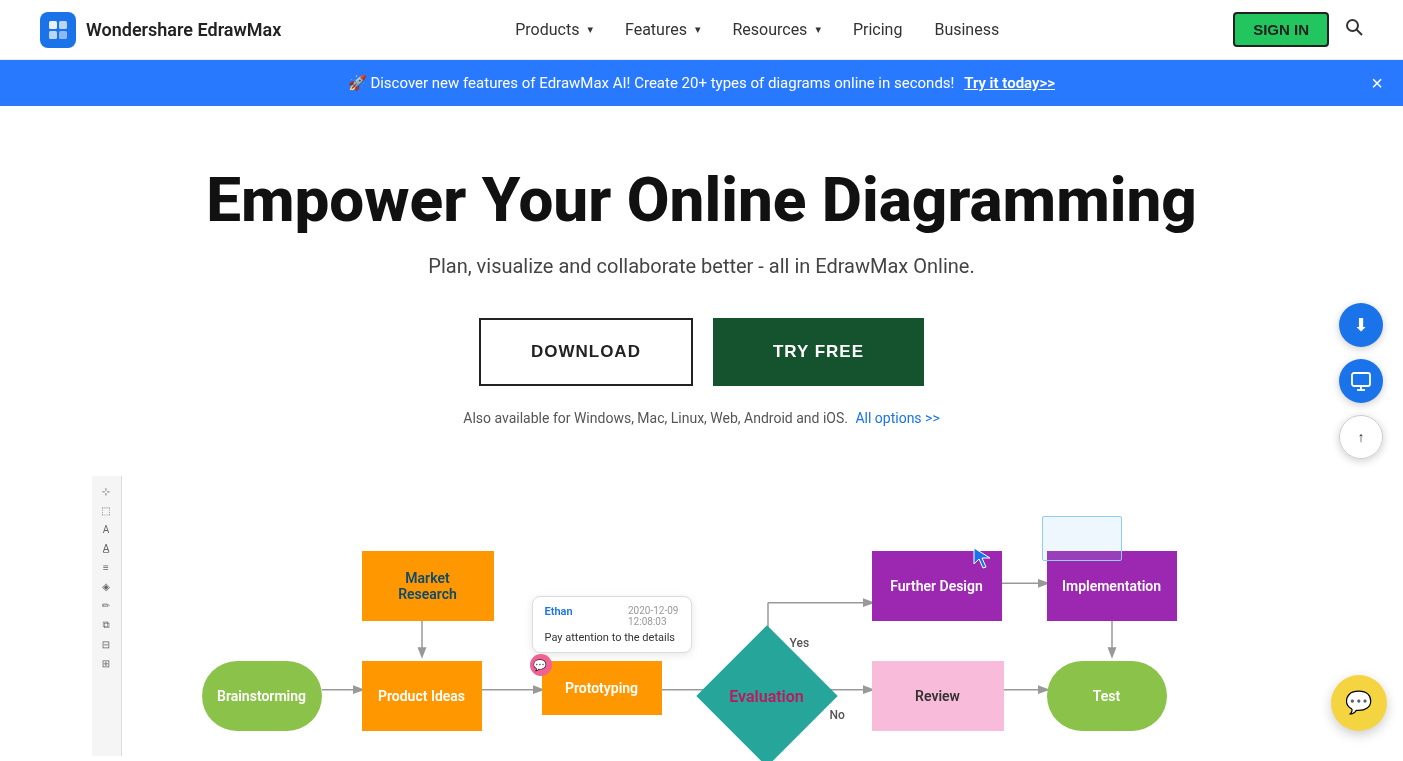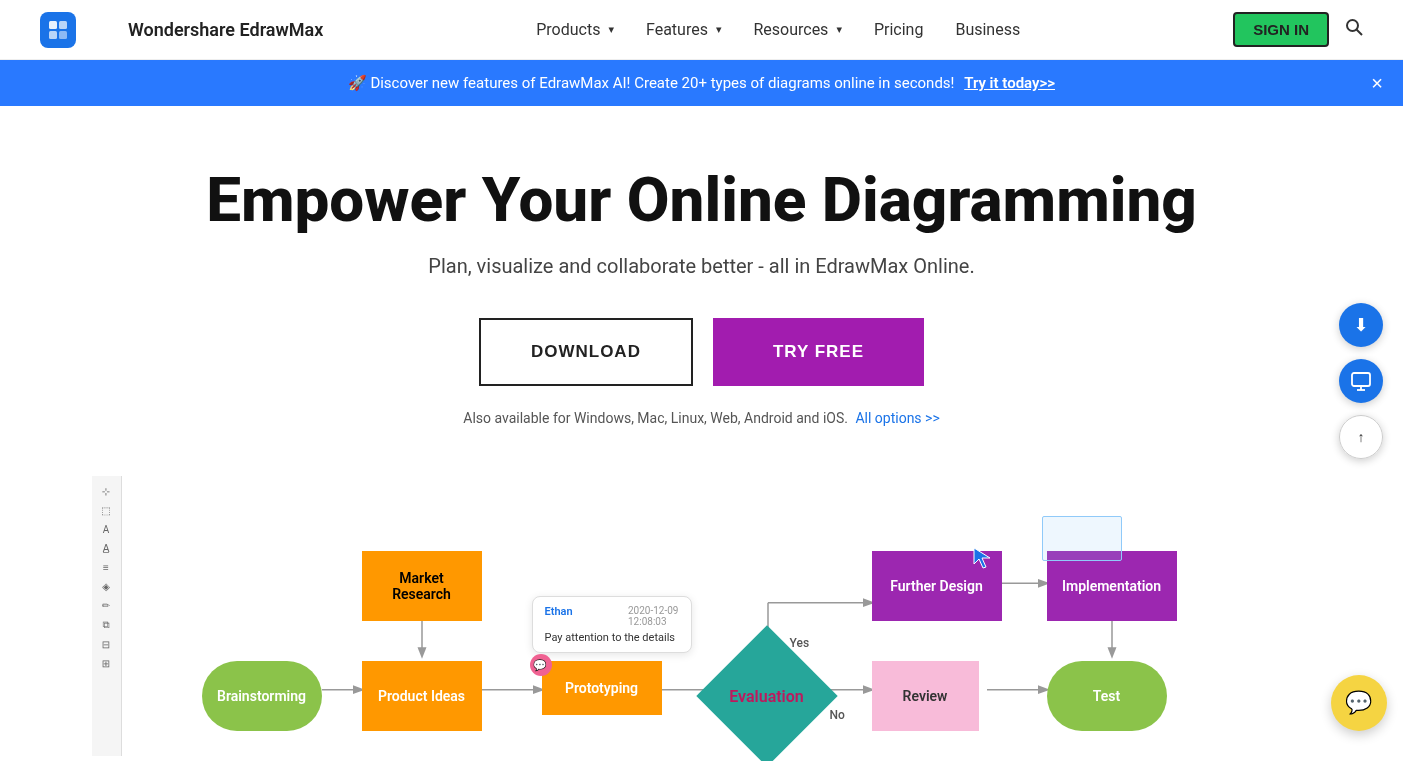--- a/index.html
+++ b/index.html
@@ -10,21 +10,21 @@
       display: flex; align-items: center; justify-content: space-between;
       padding: 0 40px; height: 60px; background: #fff;
       border-bottom: 1px solid #eee; position: relative; z-index: 100;
     }
     .nav-logo { display: flex; align-items: center; gap: 10px; }
     .nav-logo-icon {
       width: 36px; height: 36px; background: #1a73e8; border-radius: 8px;
       display: flex; align-items: center; justify-content: center;
       color: #fff; font-size: 20px; font-weight: bold;
     }
-    .nav-logo-text { font-size: 18px; font-weight: 600; color: #222; margin-left: 42px; }
+    .nav-logo-text { font-size: 18px; font-weight: 600; color: #222; }
     .nav-links { display: flex; align-items: center; gap: 32px; }
     .nav-link {
       display: flex; align-items: center; gap: 5px;
       font-size: 16px; color: #333; cursor: pointer; text-decoration: none;
     }
     .nav-actions { display: flex; align-items: center; gap: 16px; }
     .btn-signin {
       padding: 7px 18px; border: 2px solid #222; border-radius: 4px;
       font-size: 15px; font-weight: 600; cursor: pointer; background: #22c55e; color: #222;
     }
@@ -53,21 +53,21 @@
       font-size: 20px; color: #444; margin-bottom: 40px;
     }
     .hero-buttons { display: flex; justify-content: center; gap: 20px; margin-bottom: 24px; }
     .btn-download {
       padding: 22px 50px; font-size: 17px; font-weight: 600;
       border: 2px solid #222; background: #fff; color: #222; cursor: pointer;
       letter-spacing: 1px;
     }
     .btn-try-free {
       padding: 20px 60px; font-size: 17px; font-weight: 600;
-      background: #a21caf; color: #fff; border: none; cursor: pointer;
+      background: #14532d; color: #fff; border: none; cursor: pointer;
       letter-spacing: 1px;
     }
     .hero-platforms { font-size: 14px; color: #555; }
     .hero-platforms a { color: #1a73e8; text-decoration: none; }
 
     
     .diagram-section {
       position: relative; margin: 30px auto; max-width: 1300px;
       padding: 0 20px; height: 320px; overflow: hidden;
     }
@@ -90,22 +90,22 @@
     }
     .node {
       position: absolute; display: flex; align-items: center; justify-content: center;
       text-align: center; font-size: 14px; font-weight: 600; color: #fff;
     }
     .node-brainstorm {
       background: #8bc34a; border-radius: 50px; width: 120px; height: 70px;
       left: 30px; top: 155px; color: #fff;
     }
     .node-market {
-      background: #ff9800; width: 120px; height: 70px;
-      left: 190px; top: 45px; color: #000000;
+      background: #ff9800; width: 132px; height: 70px;
+      left: 190px; top: 45px; color: #0c4a6e;
     }
     .node-product {
       background: #ff9800; width: 120px; height: 70px;
       left: 190px; top: 155px; color: #fff;
     }
     .node-prototype {
       background: #ff9800; width: 120px; height: 54px;
       left: 370px; top: 155px; color: #fff;
     }
     .node-evaluation {
@@ -115,21 +115,21 @@
     .node-evaluation-text {
       position: absolute; left: 545px; top: 140px; width: 100px; height: 100px;
       display: flex; align-items: center; justify-content: center;
       font-size: 16px; font-weight: 600; color: #be185d;
     }
     .node-further-design {
       background: #9c27b0; width: 130px; height: 70px;
       left: 700px; top: 45px; color: #fff;
     }
     .node-review {
-      background: #f8bbd9; width: 107px; height: 70px;
+      background: #f8bbd9; width: 132px; height: 70px;
       left: 700px; top: 155px; color: #333;
     }
     .node-implementation {
       background: #9c27b0; width: 130px; height: 70px;
       left: 875px; top: 45px; color: #fff;
     }
     .node-test {
       background: #8bc34a; border-radius: 50px; width: 120px; height: 70px;
       left: 875px; top: 155px; color: #fff;
     }

